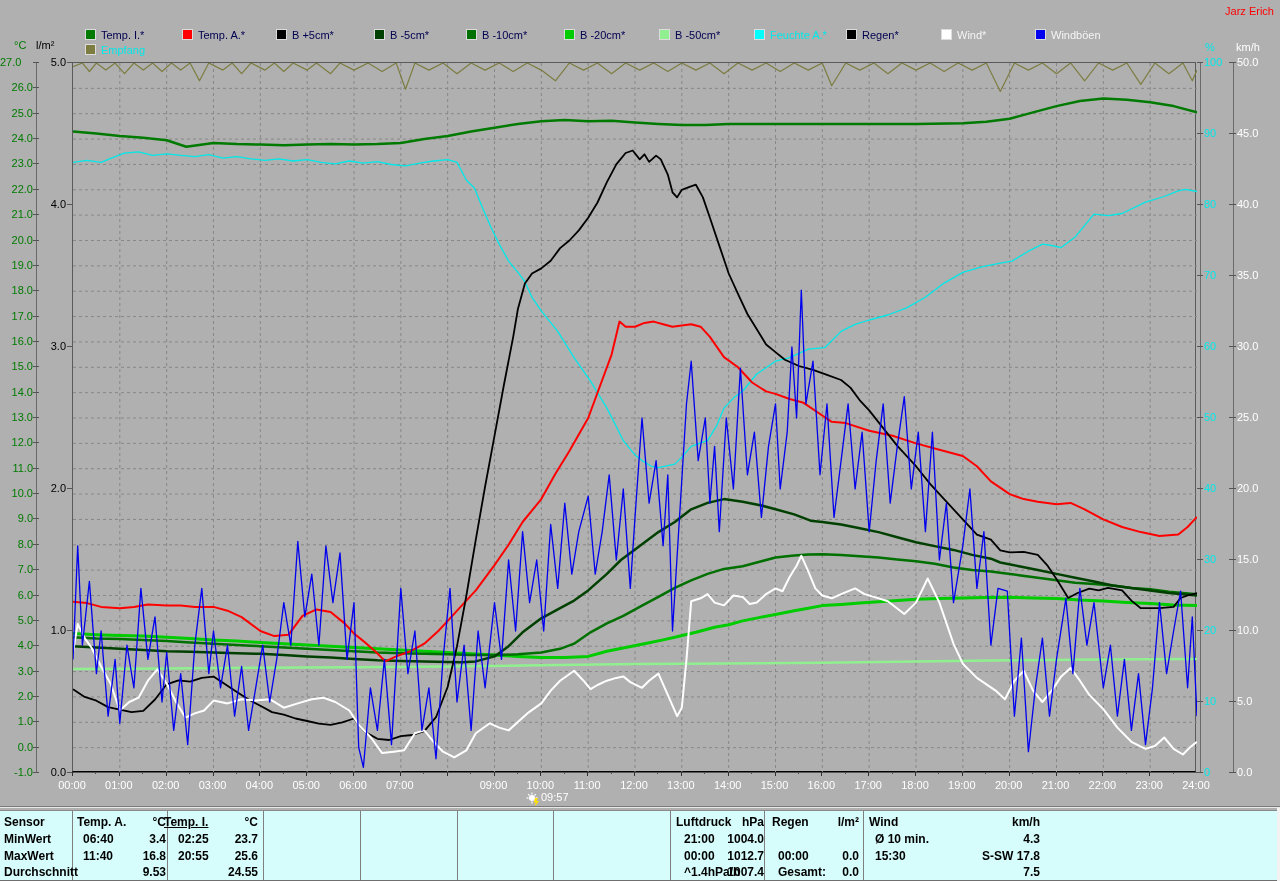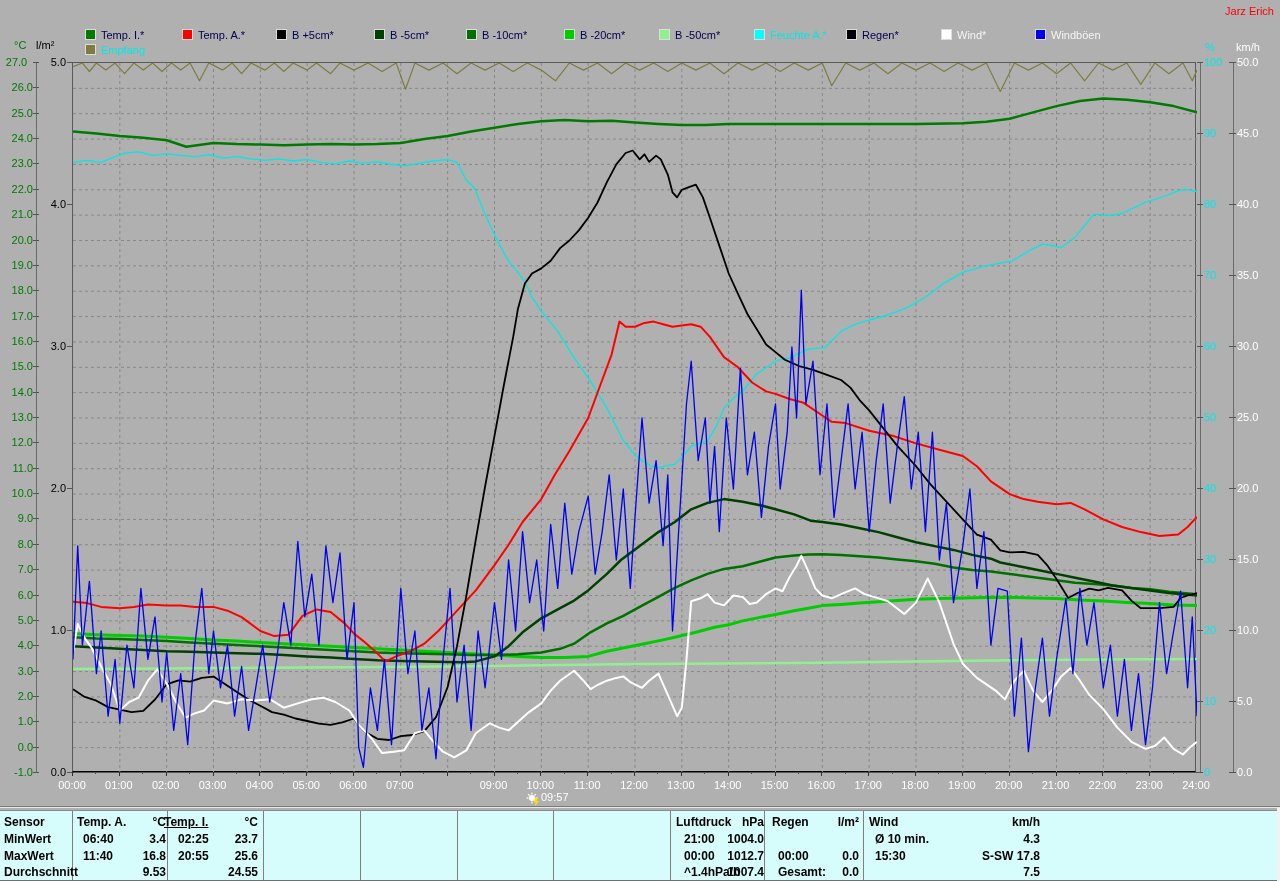--- a/index.html
+++ b/index.html
@@ -141,21 +141,21 @@
         <polyline points="0.0,589.3 4.7,560.9 11.7,575.1 18.7,585.0 28.1,603.5 37.5,620.5 46.8,647.5 56.2,639.0 65.6,634.7 74.9,617.7 84.3,606.3 93.7,620.5 103.0,639.0 112.4,654.6 121.8,650.4 131.1,647.5 140.5,637.6 154.5,640.4 168.6,636.2 182.7,637.6 196.7,636.2 210.8,644.7 224.8,640.4 238.8,636.2 250.6,634.7 262.3,639.0 276.3,647.5 285.7,661.7 297.9,674.5 309.1,690.1 320.8,688.7 331.1,687.3 341.9,670.2 351.3,667.4 360.6,678.8 370.0,688.7 381.2,694.4 393.4,687.3 402.8,670.2 416.8,660.3 426.2,664.6 435.6,667.4 444.9,658.9 454.3,650.4 468.3,640.4 477.7,627.6 487.1,617.7 501.1,607.8 510.5,617.7 517.5,626.2 524.5,622.0 533.9,617.7 543.3,614.9 550.3,613.4 557.3,619.1 569.0,624.8 576.1,617.7 585.4,610.6 594.8,631.9 604.1,653.2 608.8,644.7 613.5,596.4 618.2,538.2 627.6,535.3 634.6,531.1 641.6,539.6 651.0,542.4 660.4,532.5 669.7,533.9 676.7,541.0 683.8,539.6 693.1,531.1 702.5,525.4 709.5,528.2 716.6,514.0 723.6,502.7 728.3,492.7 735.3,508.4 742.3,525.4 749.3,532.5 758.7,535.3 768.1,531.1 782.1,525.4 791.5,531.1 800.9,533.9 814.9,538.2 831.3,551.0 843.0,539.6 854.7,515.5 866.4,539.6 880.5,580.8 889.8,600.7 903.9,614.9 922.6,627.6 932.0,636.2 941.4,617.7 950.7,607.8 960.1,627.6 969.4,639.0 978.8,627.6 988.2,613.4 997.6,604.9 1006.9,617.7 1016.3,631.9 1030.3,646.1 1044.4,664.6 1058.4,678.8 1072.5,685.9 1081.9,683.0 1091.2,674.5 1100.6,685.9 1109.9,691.5 1117.0,684.4 1124.0,678.8" fill="none" stroke="#ffffff" stroke-width="2" stroke-linejoin="round"></polyline>
         <polyline points="0.0,596.4 4.7,482.8 9.4,582.2 16.4,518.3 23.4,610.6 28.1,568.0 35.1,653.2 42.1,596.4 46.8,660.3 53.9,582.2 60.9,624.8 67.9,525.4 74.9,596.4 82.0,553.8 89.0,639.0 93.7,589.3 100.7,667.4 107.7,610.6 114.7,681.6 121.8,582.2 128.8,525.4 135.8,610.6 140.5,568.0 147.5,624.8 154.5,582.2 161.6,653.2 168.6,603.5 175.6,667.4 182.7,624.8 189.7,582.2 196.7,639.0 203.7,596.4 210.8,539.6 217.8,582.2 224.8,478.5 231.8,553.8 238.8,511.2 245.9,582.2 252.9,482.8 259.9,539.6 267.0,489.9 274.0,596.4 281.0,539.6 285.7,684.4 290.4,704.3 297.4,624.8 304.4,667.4 311.4,596.4 318.5,681.6 327.8,525.4 334.9,610.6 341.9,568.0 348.9,667.4 355.9,624.8 363.0,695.8 370.0,596.4 377.0,525.4 384.0,639.0 391.1,582.2 398.1,667.4 405.1,568.0 412.1,624.8 421.5,539.6 428.5,596.4 435.6,497.0 442.6,568.0 449.6,468.6 456.6,539.6 463.7,497.0 470.7,568.0 477.7,461.5 484.7,525.4 491.8,440.2 498.8,511.2 505.8,468.6 515.2,433.1 522.2,511.2 529.2,468.6 536.2,411.8 543.3,497.0 550.3,426.0 557.3,525.4 562.0,454.4 569.0,355.0 576.1,440.2 583.1,397.6 590.1,482.8 594.8,411.8 599.5,568.0 606.5,454.4 613.5,340.8 618.2,298.2 625.2,397.6 632.3,355.0 636.9,440.2 641.6,383.4 646.3,468.6 653.3,355.0 660.4,426.0 667.4,305.3 674.4,411.8 681.4,369.2 688.4,454.4 695.5,383.4 702.5,340.8 707.2,426.0 714.2,369.2 718.9,284.0 723.6,355.0 728.3,227.2 732.9,340.8 740.0,298.2 747.0,411.8 754.0,340.8 761.0,454.4 768.1,397.6 775.1,340.8 782.1,426.0 789.1,369.2 796.2,468.6 803.2,397.6 810.2,340.8 817.2,440.2 824.3,383.4 831.3,333.7 838.3,426.0 845.3,369.2 852.4,468.6 859.4,369.2 866.4,497.0 873.4,440.2 880.5,539.6 889.8,482.8 896.9,426.0 903.9,525.4 910.9,468.6 917.9,582.2 925.0,525.4 934.3,528.2 941.4,653.2 948.4,575.1 955.4,688.7 962.4,624.8 969.4,575.1 976.5,653.2 983.5,596.4 992.9,535.3 999.9,610.6 1006.9,525.4 1013.9,582.2 1021.0,539.6 1030.3,624.8 1037.4,582.2 1044.4,653.2 1051.4,596.4 1058.4,667.4 1065.5,610.6 1072.5,681.6 1079.5,624.8 1086.5,539.6 1093.6,610.6 1100.6,568.0 1107.6,528.2 1114.6,624.8 1119.3,553.8 1124.0,653.2" fill="none" stroke="#0000ee" stroke-width="1.3" stroke-linejoin="round"></polyline>
       </svg>
   </div>
 
   <div class="axisline" style="left:36px;top:62px;height:710px;"></div>
   <div class="axisline" style="left:1200px;top:62px;height:710px;"></div>
   <div class="axisline" style="left:1233px;top:62px;height:710px;"></div>
 
   <div id="yticks-left">
-      <div class="ylab" style="left: 0px; width: 33px; text-align: center; top: 56px; color: rgb(0, 122, 0);">27.0</div>
+      <div class="ylab" style="left: 0px; width: 33px; text-align: left; top: 56px; color: rgb(0, 122, 0);">27.0</div>
       <div class="tick" style="left: 33px; top: 62px; width: 6px; height: 1px;"></div>
       <div class="ylab" style="left: 0px; width: 33px; text-align: right; top: 81.3571px; color: rgb(0, 122, 0);">26.0</div>
       <div class="tick" style="left: 33px; top: 87.3571px; width: 6px; height: 1px;"></div>
       <div class="ylab" style="left: 0px; width: 33px; text-align: right; top: 106.714px; color: rgb(0, 122, 0);">25.0</div>
       <div class="tick" style="left: 33px; top: 112.714px; width: 6px; height: 1px;"></div>
       <div class="ylab" style="left: 0px; width: 33px; text-align: right; top: 132.071px; color: rgb(0, 122, 0);">24.0</div>
       <div class="tick" style="left: 33px; top: 138.071px; width: 6px; height: 1px;"></div>
       <div class="ylab" style="left: 0px; width: 33px; text-align: right; top: 157.429px; color: rgb(0, 122, 0);">23.0</div>
       <div class="tick" style="left: 33px; top: 163.429px; width: 6px; height: 1px;"></div>
       <div class="ylab" style="left: 0px; width: 33px; text-align: right; top: 182.786px; color: rgb(0, 122, 0);">22.0</div>

